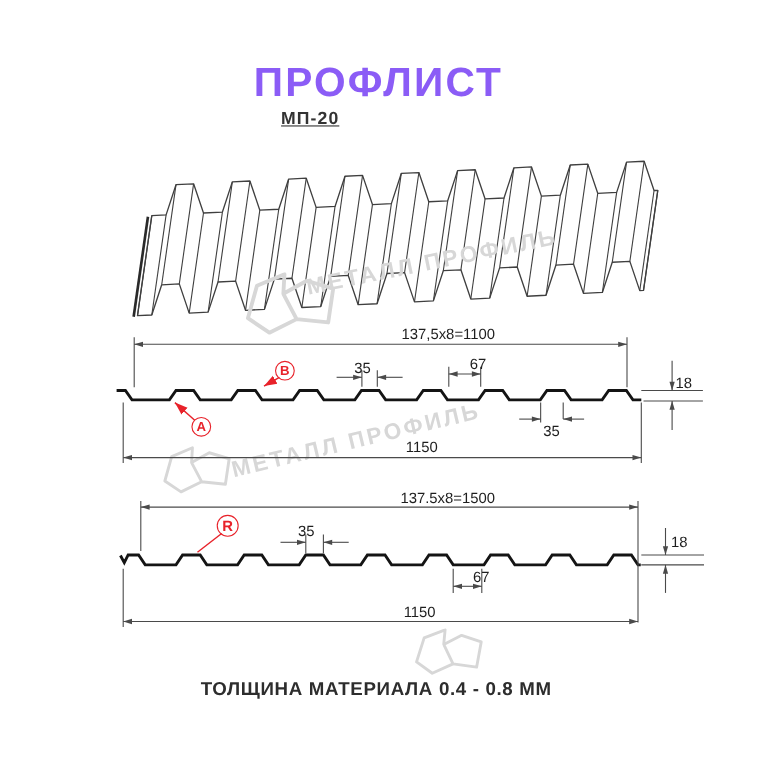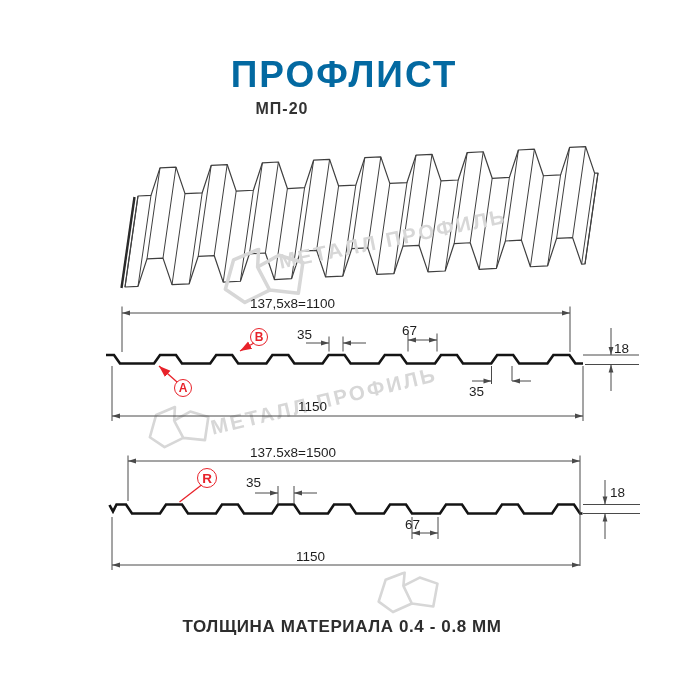--- a/index.html
+++ b/index.html
@@ -4,32 +4,32 @@
 <style>
   html,body{margin:0;padding:0;}
   body{
     width:700px;height:700px;position:relative;background:#ffffff;overflow:hidden;
     font-family:"Liberation Sans","DejaVu Sans",sans-serif;
   }
   .abs{position:absolute;}
   .layer{position:absolute;left:0;top:0;width:700px;height:700px;}
   .title{
     left:0;top:54px;width:688px;text-align:center;
-    font-size:37px;font-weight:bold;letter-spacing:2px;color:#0369a1;
+    font-size:37px;font-weight:bold;letter-spacing:2px;color:#8b5cf6;
   }
   .subtitle{
     left:0;top:100px;width:564px;text-align:center;
-    font-size:16px;font-weight:bold;letter-spacing:1px;color:#333333;
+    font-size:16px;font-weight:bold;letter-spacing:1px;color:#333333;text-decoration:underline;
   }
   .footer-note{
     left:0;top:617px;width:684px;text-align:center;
     font-size:17px;font-weight:bold;letter-spacing:0.6px;color:#2d2d2d;
   }
   .dim{
-    font-size:13.5px;color:#1e1e1e;text-align:left;line-height:15px;white-space:nowrap;
+    font-size:13.5px;color:#1e1e1e;text-align:right;line-height:15px;white-space:nowrap;
   }
   .bubble{
     border-radius:50%;display:flex;align-items:center;justify-content:center;
     font-weight:bold;background:transparent;box-sizing:border-box;
   }
   .wm-text{
     font-size:20.5px;font-weight:bold;letter-spacing:2.5px;white-space:nowrap;
     transform-origin:0 50%;
   }
   .wm-logo{transform-origin:50% 50%;}

